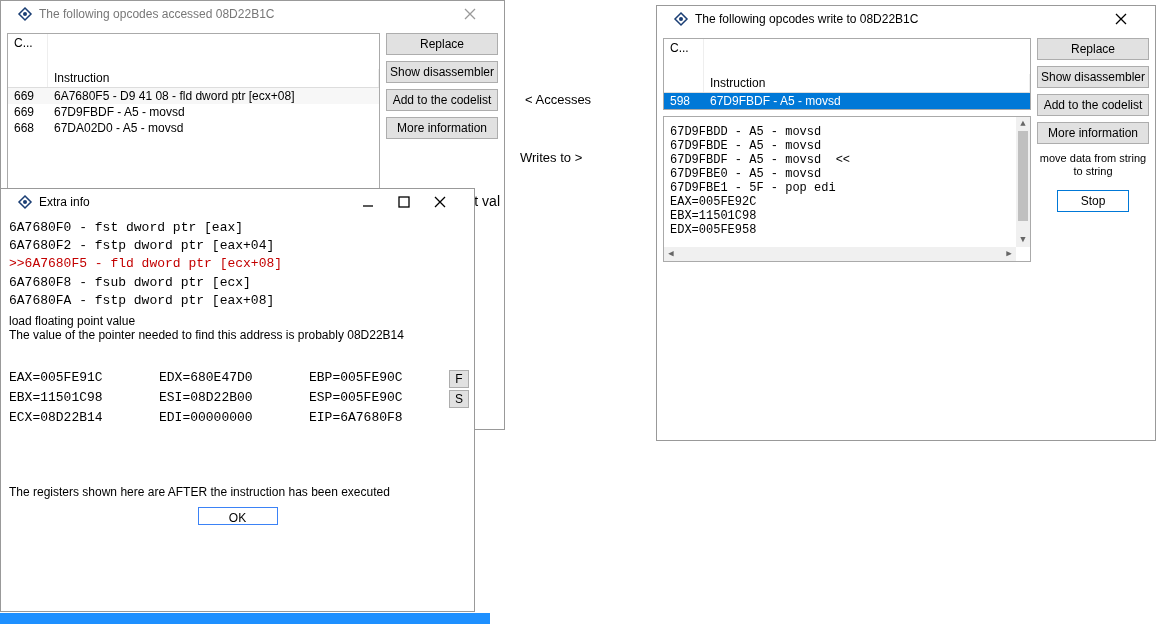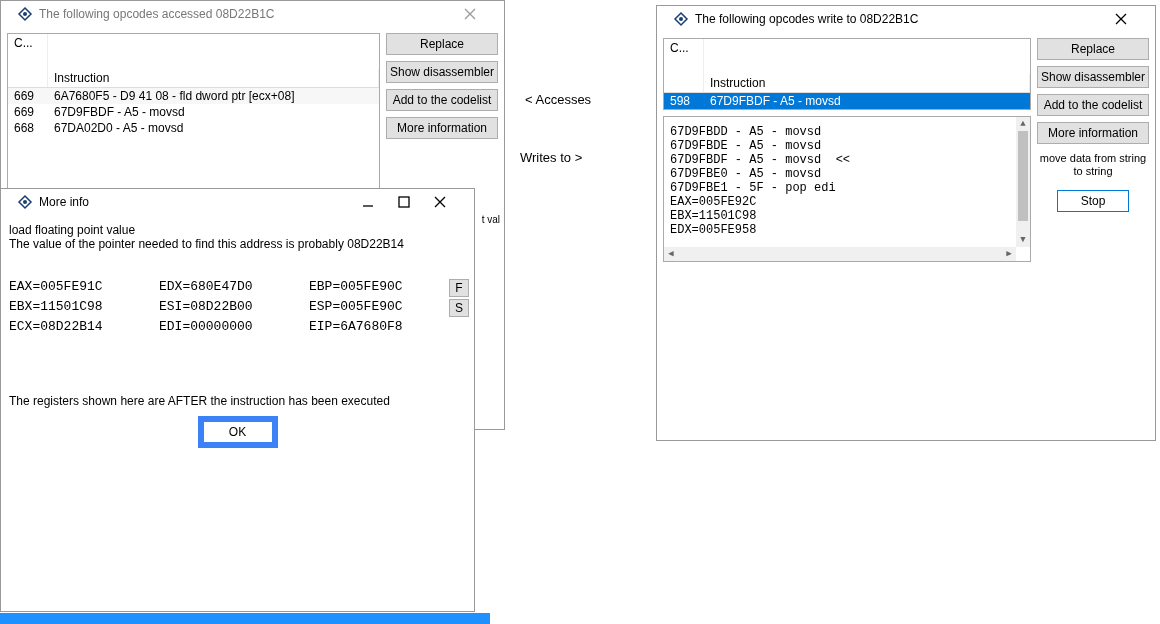--- a/index.html
+++ b/index.html
@@ -132,22 +132,22 @@
     border: 1px solid #adadad;
     background: #e1e1e1;
     text-align: center;
     font-size: 12px;
     line-height: 16px;
     font-family: "Segoe UI", sans-serif;
   }
   .footer-note { margin-top: 60px; font-size: 12px; }
   .ok-row { text-align: center; margin-top: 8px; }
   .ok-btn {
-    width: 80px; height: 32px;
-    border: 6px solid #3b82f6;
+    width: 80px; height: 18px;
+    border: 1px solid #3b82f6;
     background: #fff;
     display: inline-block;
     line-height: 20px;
   }
   .scroll-v {
     position: absolute; right: 0; top: 0; bottom: 14px; width: 14px;
     background: #f0f0f0;
   }
   .scroll-v .thumb, .scroll-h .thumb { background: #c0c0c0; position: absolute; }
   .scroll-v .thumb { left: 2px; right: 2px; }
@@ -207,52 +207,59 @@
     </div>
     <div class="btn-col">
       <div class="btn">Replace</div>
       <div class="btn">Show disassembler</div>
       <div class="btn">Add to the codelist</div>
       <div class="btn">More information</div>
       <div style="flex:1"></div>
     </div>
   </div>
 
-  <div style="position:absolute; right:4px; top:213px; font-size:10px;">t val</div>
+  <div style="position:absolute; right:4px; top:192px; font-size:14px;">t val</div>
 </div>
 
 <div class="arrow-label" style="left:525px; top:92px;">&lt; Accesses</div>
 <div class="arrow-label" style="left:520px; top:150px;">Writes to &gt;</div>
 
 <div class="window" style="left:0px; top:188px; width:475px; height:424px;">
   <div class="titlebar active">
     <span class="ce-icon">
       <svg viewBox="0 0 16 16">
           <path d="M8 2 L14 8 L8 14 L2 8 Z" fill="none" stroke="#1a3e74" stroke-width="1.5"></path>
           <circle cx="8" cy="8" r="2" fill="#1a3e74"></circle>
         </svg>
     </span>
-    <span class="title">More info</span>
+    <span class="title">Extra info</span>
     <span class="winbtn">
         <svg viewBox="0 0 12 12">
           <path d="M1 10 L11 10" stroke="#000" stroke-width="1.3"></path>
         </svg>
       </span>
     <span class="winbtn">
         <svg viewBox="0 0 12 12">
           <rect x="1" y="1" width="10" height="10" fill="none" stroke="#000" stroke-width="1.3"></rect>
         </svg>
       </span>
     <span class="winbtn">
         <svg viewBox="0 0 12 12">
           <path d="M1 1 L11 11 M11 1 L1 11" stroke="#000" stroke-width="1.3"></path>
         </svg>
       </span>
   </div>
   <div class="extra-body">
+    <div class="disasm-top">
+      <div>6A7680F0 - fst dword ptr [eax]</div>
+      <div>6A7680F2 - fstp dword ptr [eax+04]</div>
+      <div class="hl">&gt;&gt;6A7680F5 - fld dword ptr [ecx+08]</div>
+      <div>6A7680F8 - fsub dword ptr [ecx]</div>
+      <div>6A7680FA - fstp dword ptr [eax+08]</div>
+    </div>
     <div class="desc">load floating point value</div>
     <div class="desc" style="margin-top:0;">The value of the pointer needed to find this address is probably 08D22B14</div>
     <div class="regs">
       <div>EAX=005FE91C</div>
       <div>EDX=680E47D0</div>
       <div>EBP=005FE90C</div>
       <div>
           <div class="sq">F</div>
         </div>
       <div>EBX=11501C98</div>

